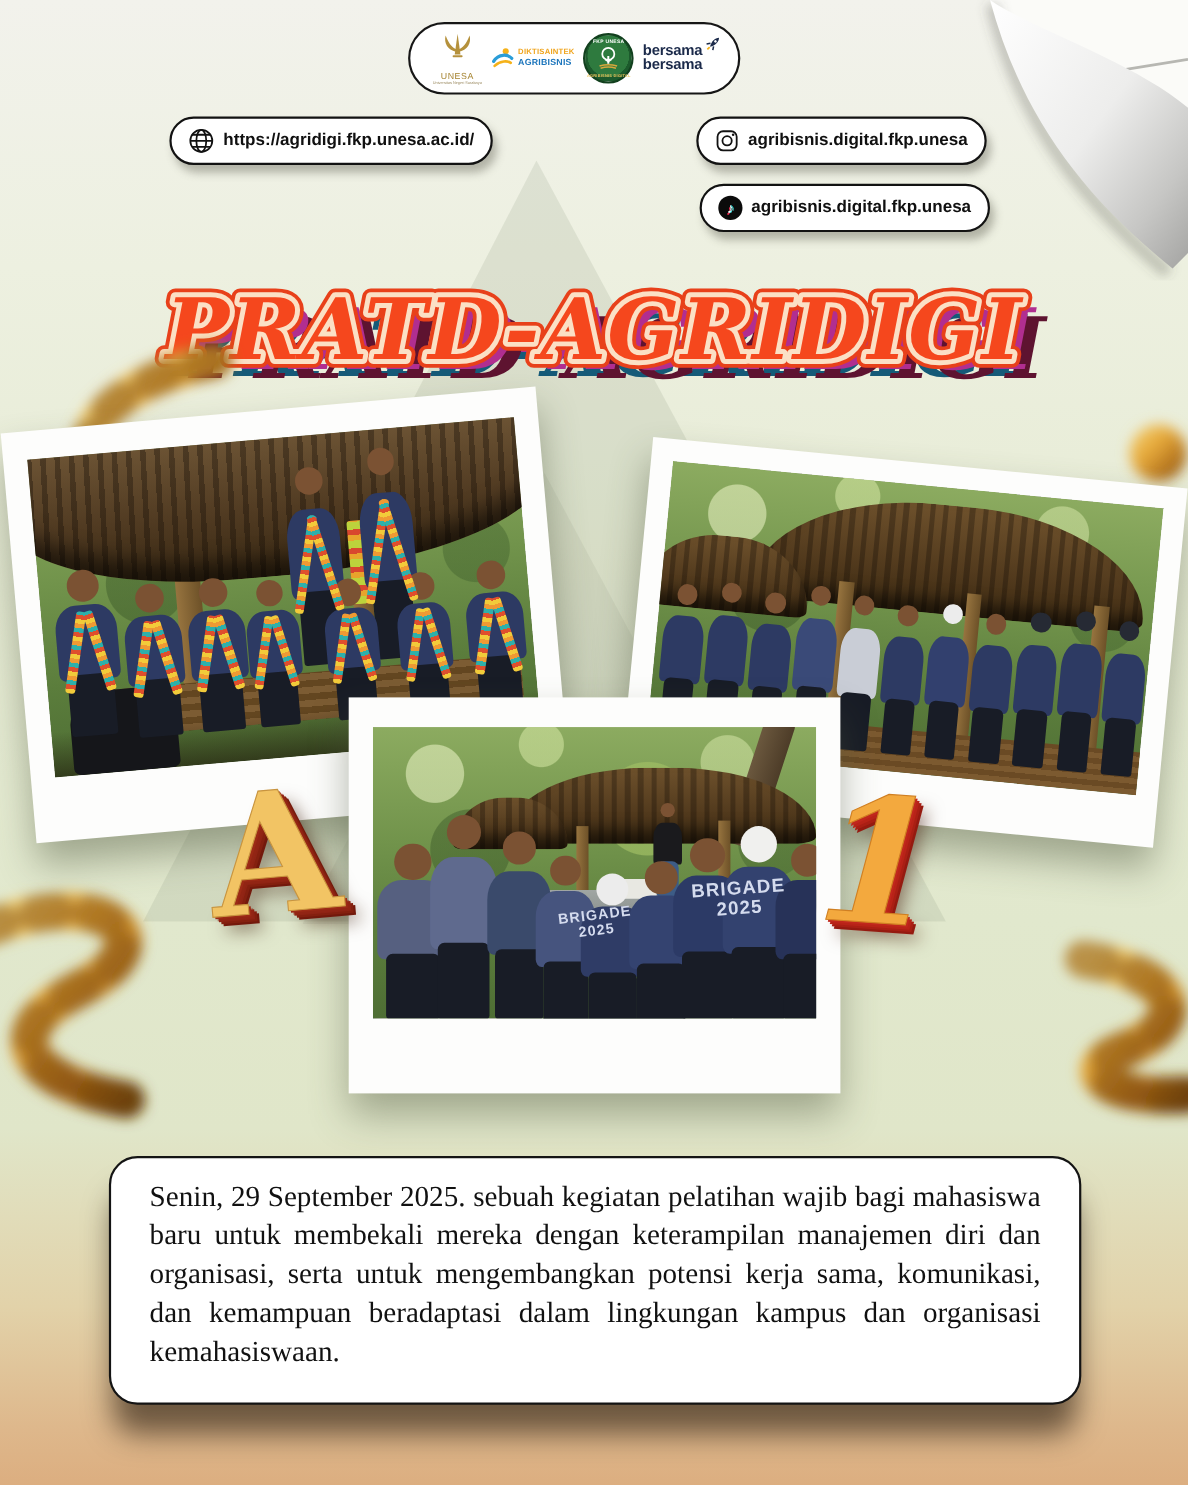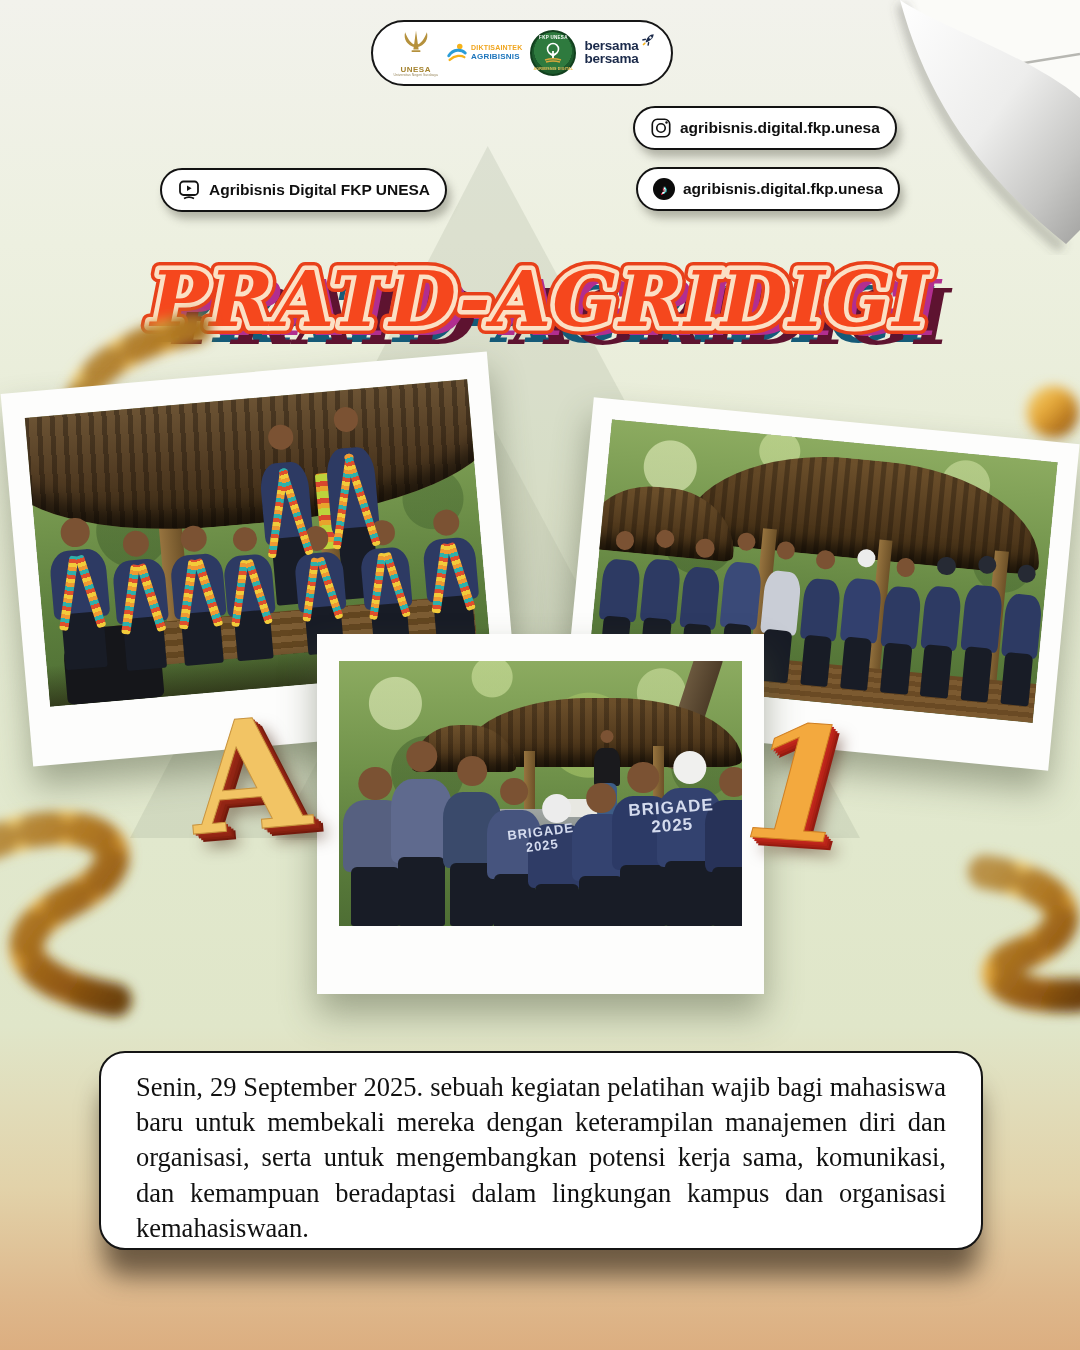--- a/index.html
+++ b/index.html
@@ -10,21 +10,21 @@
   .bg-triangle{position:absolute;left:130px;top:146px;width:730px;height:692px;
     background:rgba(130,140,120,.16);clip-path:polygon(49% 0,100% 100%,0 100%);}
   .bg-triangle2{position:absolute;left:275px;top:430px;width:440px;height:410px;
     background:rgba(120,130,110,.10);clip-path:polygon(50% 0,100% 100%,0 100%);}
 
   
   .logo-bar{position:absolute;left:371px;top:20px;width:302px;height:66px;background:#fff;
     border:2px solid #161616;border-radius:36px;display:flex;align-items:center;justify-content:center;
     gap:8px;padding:0 10px;box-sizing:border-box;}
   .logo-unesa{display:flex;flex-direction:column;align-items:center;line-height:1;}
-  .logo-unesa .t1{font-size:8px;font-weight:bold;color:#a5832f;letter-spacing:.5px;margin-top:11px;}
+  .logo-unesa .t1{font-size:8px;font-weight:normal;color:#a5832f;letter-spacing:.5px;margin-top:11px;}
   .logo-unesa .t2{font-size:3.5px;color:#9b8a60;white-space:nowrap;}
   .logo-dikti{display:flex;align-items:center;gap:3px;}
   .logo-dikti .txt{display:flex;flex-direction:column;line-height:1.15;}
   .logo-dikti .l1{font-size:7px;font-weight:bold;color:#f0a51e;letter-spacing:.2px;}
   .logo-dikti .l2{font-size:8px;font-weight:bold;color:#1c75bc;letter-spacing:.2px;}
   .logo-fkp{position:relative;width:46px;height:46px;border-radius:50%;
     background:radial-gradient(circle at 50% 45%,#2e7a3e 0 60%,#1c5a2c 61% 100%);
     border:2px solid #12401e;box-sizing:border-box;display:flex;align-items:center;justify-content:center;}
   .logo-fkp .arc-top{position:absolute;top:3px;width:100%;text-align:center;font-size:4.5px;font-weight:bold;color:#fff;letter-spacing:.3px;}
   .logo-fkp .arc-bottom{position:absolute;bottom:3px;width:100%;text-align:center;font-size:3.6px;font-weight:bold;color:#f0c75e;letter-spacing:.2px;}
@@ -105,21 +105,21 @@
   #badgeA{left:190px;top:700px;font-size:152px;color:#f2c464;transform:rotate(-5deg);
     -webkit-text-stroke:1px #c8943f;
     text-shadow:2px 2px 0 #9c2a16,4px 4px 0 #95271500,4px 4px 0 #96281575,5px 5px 0 #8f2414,
       7px 7px 0 #84200f,9px 9px 0 #73190c,12px 14px 16px rgba(60,28,10,.55);}
   #badge1{left:744px;top:706px;font-size:158px;font-style:italic;color:#f3a93e;transform:rotate(4deg);
     -webkit-text-stroke:1px #d07f22;
     text-shadow:2px 2px 0 #c1271d,4px 4px 0 #b82318,6px 6px 0 #a91f14,8px 8px 0 #951a10,
       12px 13px 15px rgba(70,25,10,.5);}
 
   
-  .desc-card{position:absolute;left:99px;top:1051px;width:884px;height:199px;background:#fff;
+  .desc-card{position:absolute;left:99px;top:1051px;width:884px;height:226px;background:#fff;
     border:2.5px solid #141414;border-radius:26px;box-sizing:border-box;padding:17px 35px;
     font-family:"Liberation Serif","DejaVu Serif",serif;font-size:26.5px;line-height:1.33;color:#111;
     text-align:justify;z-index:6;box-shadow:0 30px 26px -4px rgba(38,26,14,.62);}
 
   .deco{position:absolute;inset:0;width:100%;height:100%;z-index:1;pointer-events:none;}
   .curl{position:absolute;right:0;top:0;z-index:8;pointer-events:none;}
 </style>
 </head>
 <body>
 
@@ -191,35 +191,35 @@
         <g transform="rotate(45 9 9)">
           <path d="M9 1 C11.6 3.6 11.6 8.5 9 12.5 C6.4 8.5 6.4 3.6 9 1 Z" fill="#1b2a4a"></path>
           <circle cx="9" cy="5.6" r="1.2" fill="#fff"></circle>
           <path d="M7 10 L5 13 M11 10 L13 13" stroke="#1b2a4a" stroke-width="1.4"></path>
           <path d="M9 13 L9 16" stroke="#f5b21a" stroke-width="1.6"></path>
         </g>
       </svg>
     </div>
   </div>
 
+  <div class="pill" style="left:154px;top:106px;">
+    <svg width="24" height="24" viewBox="0 0 24 24" fill="none" stroke="#121212" stroke-width="1.6">
+      <circle cx="12" cy="12" r="10"></circle>
+        <ellipse cx="12" cy="12" rx="4.5" ry="10"></ellipse>
+      <path d="M2 12 H22 M3.5 6.5 H20.5 M3.5 17.5 H20.5"></path>
+    </svg>
+    <span>https://agridigi.fkp.unesa.ac.id/</span>
+  </div>
   <div class="pill" style="left:633px;top:106px;">
     <svg width="22" height="22" viewBox="0 0 24 24" fill="none" stroke="#121212" stroke-width="1.8">
       <rect x="2.5" y="2.5" width="19" height="19" rx="5.5"></rect>
       <circle cx="12" cy="12" r="4.6"></circle>
       <circle cx="18" cy="6" r="1.3" fill="#121212" stroke="none"></circle>
     </svg>
     <span>agribisnis.digital.fkp.unesa</span>
-  </div>
-  <div class="pill" style="left:160px;top:168px;">
-    <svg width="24" height="24" viewBox="0 0 24 24" fill="none" stroke="#121212" stroke-width="1.8">
-      <rect x="3" y="3.5" width="18" height="13.5" rx="3.5"></rect>
-      <path d="M10 7.5 L14.6 10.2 L10 13 Z" fill="#121212" stroke="none"></path>
-      <path d="M7 20.5 C10 18.8 14 18.8 17 20.5"></path>
-    </svg>
-    <span>Agribisnis Digital FKP UNESA</span>
   </div>
   <div class="pill" style="left:636px;top:167px;">
     <span class="tiktok-badge">♪</span>
     <span>agribisnis.digital.fkp.unesa</span>
   </div>
 
   <svg class="title-wrap" viewBox="0 0 1080 134">
     <text x="544" y="104" text-anchor="middle" fill="#155a78">PRATD-AGRIDIGI</text>
     <text x="562" y="106" text-anchor="middle" fill="#5e1330">PRATD-AGRIDIGI</text>
     <text x="552" y="97" text-anchor="middle" fill="#b12e90">PRATD-AGRIDIGI</text>

